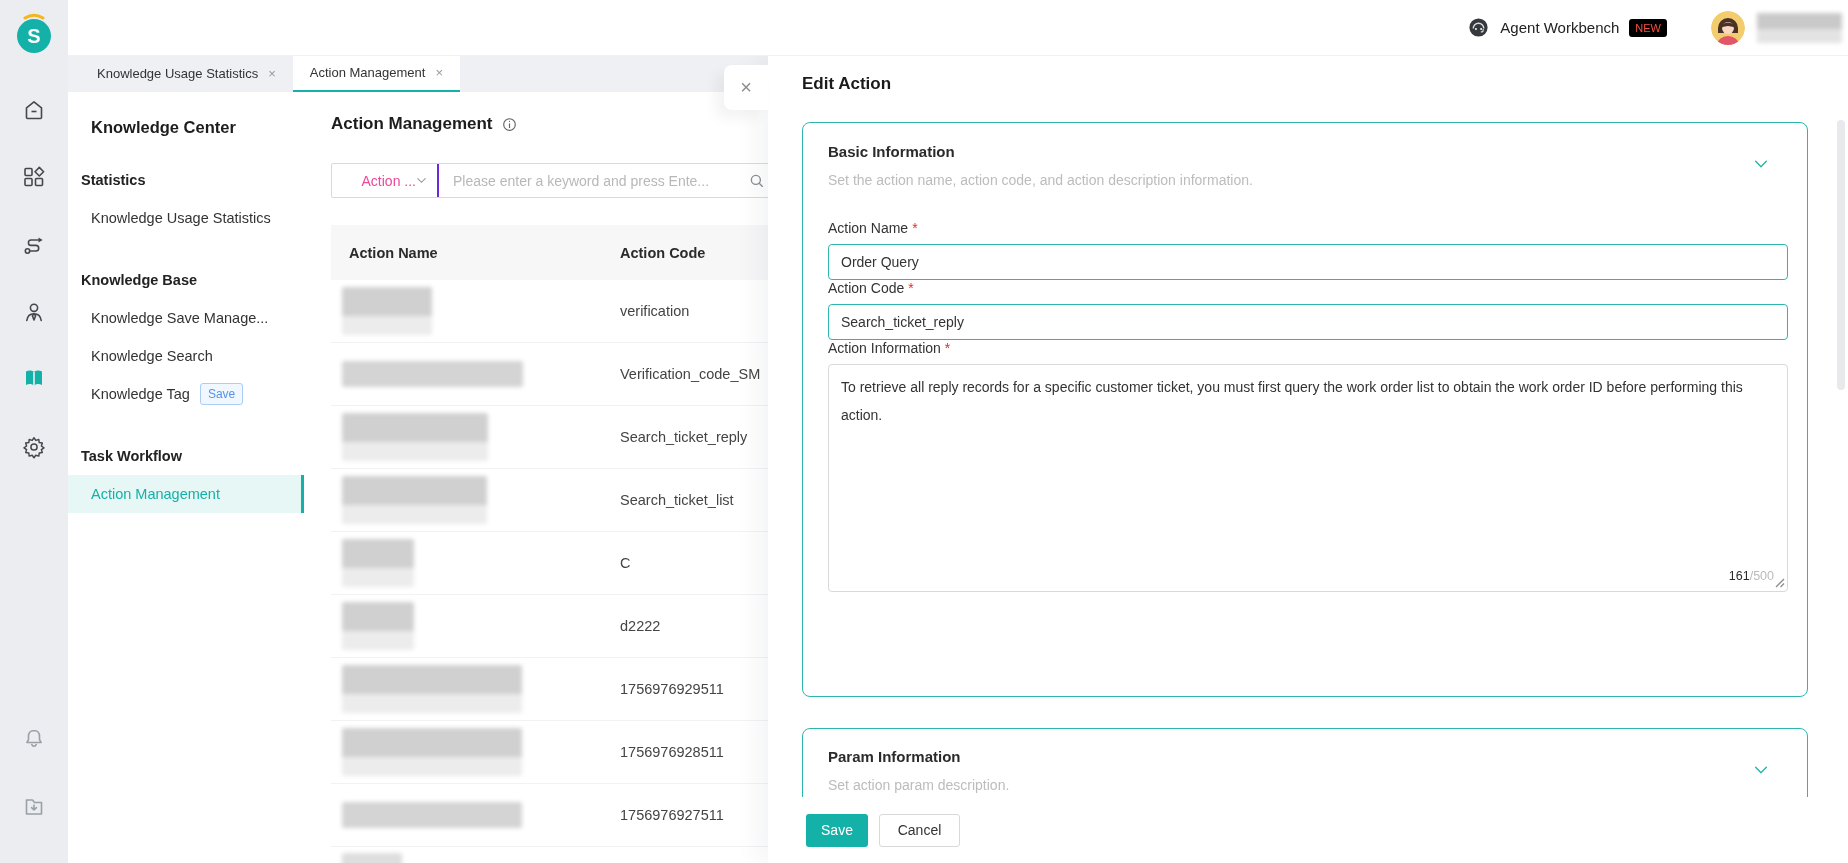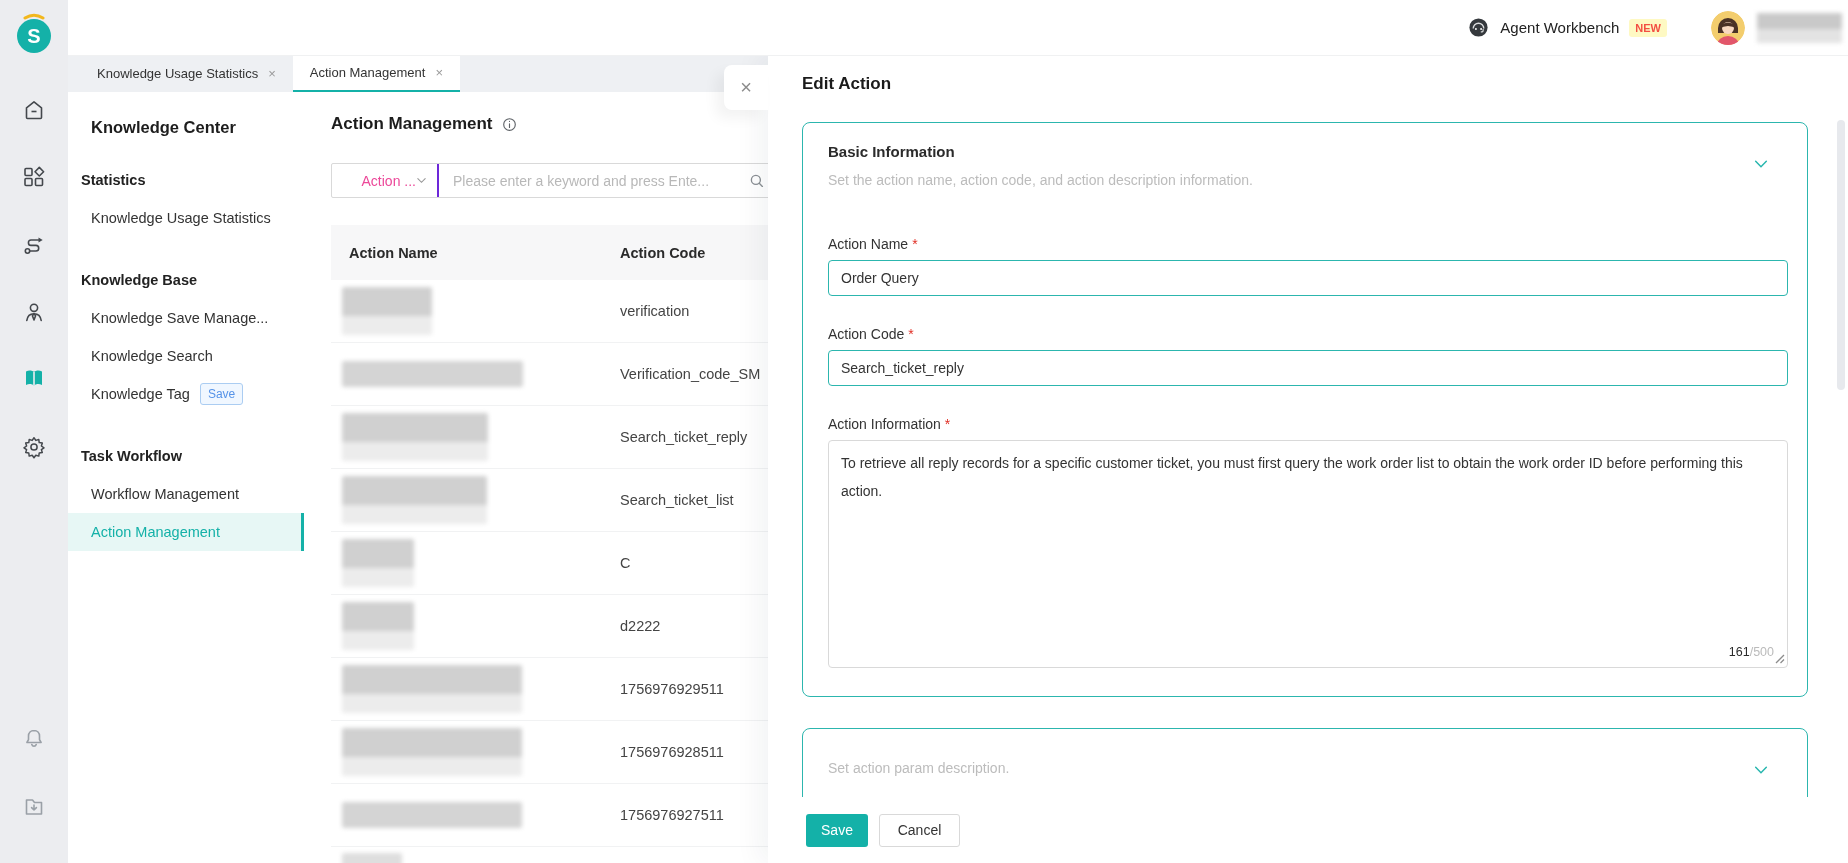--- a/index.html
+++ b/index.html
@@ -14,21 +14,21 @@
   .ri-home{top:98px;} .ri-grid{top:165px;} .ri-route{top:233px;} .ri-person{top:300px;}
   .ri-book{top:366px;color:#14b1a8;} .ri-gear{top:435px;}
   .ri-bell{top:726px;color:#9aa0a7;} .ri-down{top:794px;color:#9aa0a7;}
 
   
   .topbar{position:absolute;left:68px;top:0;width:1780px;height:55px;background:#fff;
           border-bottom:1px solid #f0f1f2;display:flex;align-items:center;z-index:6;}
   .wb-group{margin-left:auto;display:flex;align-items:center;gap:10px;padding-right:6px;}
   .wb-icon svg{width:23px;height:23px;display:block;}
   .wb-label{font-size:15px;color:#222;cursor:pointer;}
-  .new-badge{font-size:11px;font-weight:bold;color:#f34f43;background:#fef9c3;
+  .new-badge{font-size:11px;font-weight:normal;color:#f34f43;background:#000000;
              padding:3px 6px;border-radius:3px;}
   .avatar{width:34px;height:34px;border-radius:50%;overflow:hidden;margin-left:34px;cursor:pointer;}
   .name-redact{width:85px;height:30px;background:linear-gradient(180deg,#c9c9c9 0 55%,#e3e3e3 55%);
                filter:blur(2px);margin-left:2px;}
 
   
   .tabstrip{position:absolute;left:68px;top:55px;width:700px;height:37px;background:#eef0f3;
             display:flex;padding-left:12px;box-sizing:border-box;z-index:1;}
   .tab{display:flex;align-items:center;gap:10px;padding:0 17px;font-size:13px;color:#333;cursor:pointer;}
   .tab .tab-close{color:#999;font-size:13px;cursor:pointer;}
@@ -83,22 +83,22 @@
                 font-size:20px;color:#8c8c8c;cursor:pointer;box-shadow:-8px 8px 14px rgba(0,0,0,.05);}
   .drawer-title{position:absolute;left:34px;top:19px;font-size:17px;font-weight:bold;color:#1b1b1b;}
   .card{position:absolute;left:34px;width:1006px;border:1.5px solid #2cb6ae;border-radius:8px;
         box-sizing:border-box;background:#fff;}
   .card-basic{top:67px;height:575px;padding:20px 20px 0 25px;}
   .card-param{top:673px;height:200px;padding:19px 20px 0 25px;z-index:1;}
   .card-heading{font-size:15px;font-weight:bold;color:#2b2b2b;}
   .card-sub{margin-top:12px;font-size:14px;color:#bcbcbc;}
   .chev{position:absolute;right:38px;top:33px;color:#27b6ae;cursor:pointer;}
   .chev svg{width:16px;height:16px;display:block;}
-  .f-label{margin-top:30px;font-size:14px;color:#333;}
-  .f-label.first{margin-top:48px;}
+  .f-label{font-size:14px;color:#333;}
+  .f-label.first{margin-top:32px;}
   .req{color:#e02e24;margin-left:4px;}
   .f-input{display:block;margin-top:8px;width:960px;height:36px;border:1px solid #2cb6ae;
            border-radius:4px;padding:0 12px;font-size:14px;color:#333;box-sizing:border-box;outline:none;}
   .ta-wrap{position:relative;width:960px;margin-top:8px;}
   .f-textarea{display:block;width:100%;height:228px;border:1px solid #d9d9d9;border-radius:4px;
               padding:8px 12px;font-size:14px;line-height:28px;color:#333;box-sizing:border-box;
               resize:none;outline:none;font-family:"Liberation Sans",sans-serif;}
   .ta-count{position:absolute;right:14px;bottom:9px;font-size:12.5px;color:#2b2b2b;background:#fff;padding-left:4px;}
   .ta-count .max{color:#bbb;}
   .ta-resize{position:absolute;right:3px;bottom:4px;cursor:nwse-resize;}
@@ -219,21 +219,20 @@
   <div class="navpanel">
     <div class="nav-title">Knowledge Center</div>
     <div class="nav-sections">
         <div class="nav-heading">Statistics</div>
         <div class="nav-item"><span>Knowledge Usage Statistics</span></div>
         <div class="nav-heading">Knowledge Base</div>
         <div class="nav-item"><span>Knowledge Save Manage...</span></div>
         <div class="nav-item"><span>Knowledge Search</span></div>
         <div class="nav-item"><span>Knowledge Tag</span><span class="beta-badge">Save</span></div>
         <div class="nav-heading">Task Workflow</div>
-        <div class="nav-item"><span>Workflow Management</span></div>
         <div class="nav-item active"><span>Action Management</span></div>
       </div>
   </div>
 
   <div class="content">
     <div class="content-title">
       <span>Action Management</span>
       <span class="info-icon">
         <svg viewBox="0 0 24 24" fill="none" stroke="currentColor" stroke-width="1.6" stroke-linecap="round">
           <circle cx="12" cy="12" r="8.2"></circle>
@@ -362,20 +361,21 @@
         </div>
         <span class="ta-resize">
           <svg viewBox="0 0 11 11" stroke="#8c8c8c" stroke-width="1.3">
               <path d="M10 2 L2 10 M10 6.5 L6.5 10"></path>
             </svg>
         </span>
       </div>
     </div>
 
     <div class="card card-param">
+      <div class="card-heading">Param Information</div>
       <div class="card-sub">Set action param description.</div>
       <span class="chev">
         <svg viewBox="0 0 24 24" fill="none" stroke="currentColor" stroke-width="2.2" stroke-linecap="round">
             <path d="M4 8 l8 8 8-8"></path>
           </svg>
       </span>
     </div>
 
     <div class="drawer-footer">
       <button class="btn-save">Save</button>

